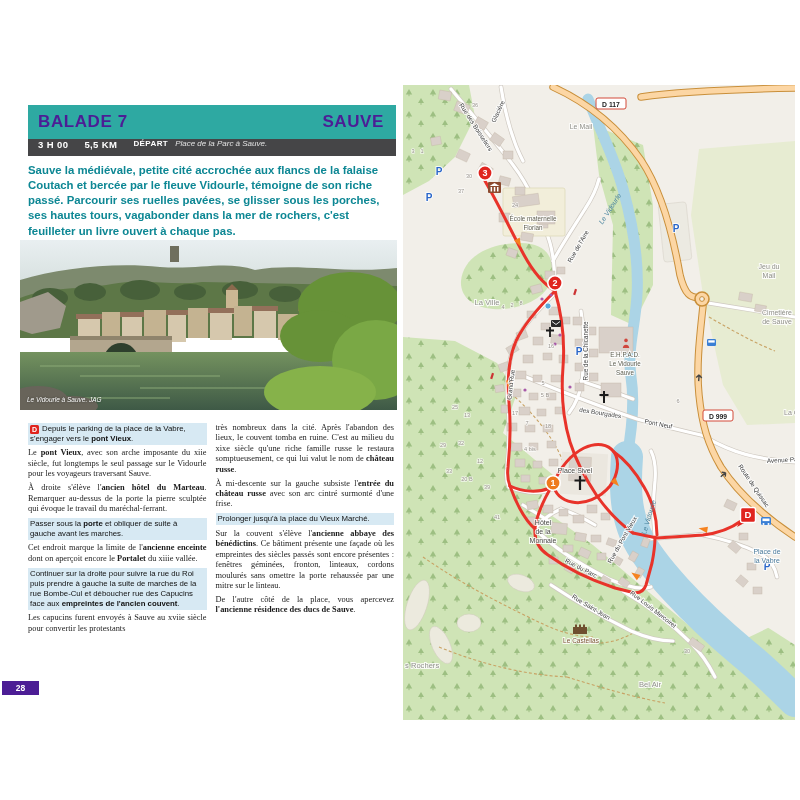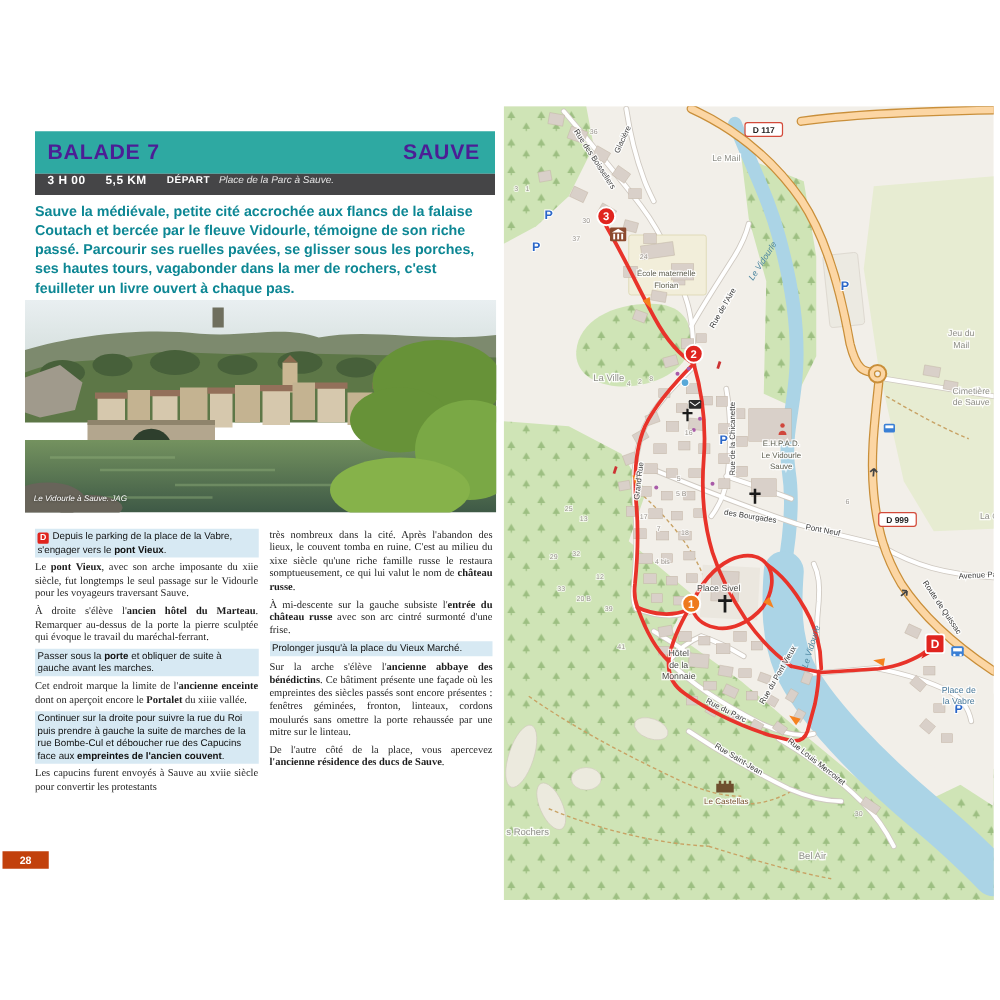--- a/index.html
+++ b/index.html
@@ -27,21 +27,21 @@
   .cols{position:absolute;left:8px;top:338px;width:366px;display:flex;gap:9px;}
   .col{flex:1;min-width:0;}
   .col p.desc{font-family:"Liberation Serif",serif;font-size:8.4px;line-height:1.24;
               color:#1c1c1c;margin:0 0 3.5px;text-align:justify;}
   .col p.dir{font-family:"Liberation Sans",sans-serif;font-size:7.8px;line-height:1.28;
              color:#111;background:#d7e9f3;margin:0 0 3.5px;padding:1px 2px;}
   .col b{font-weight:700;}
   .dmark{display:inline-block;background:#e0241e;color:#fff;font-weight:700;font-size:7px;
          line-height:9px;width:9px;height:9px;text-align:center;border-radius:1.5px;
          margin-right:3px;vertical-align:-1px;}
-  .pagenum{position:absolute;background:#c2410c;color:#fff;font-weight:700;font-size:8.5px;
+  .pagenum{position:absolute;background:#4c1d95;color:#fff;font-weight:700;font-size:8.5px;
            display:flex;align-items:center;justify-content:center;}
   .pagenum.left{left:2px;top:681px;width:37px;height:14px;}
   .pagenum.right{left:769px;top:676px;width:25px;height:14px;}
   
   .page-right{position:absolute;left:403px;top:85px;width:392px;height:635px;}
   .page-right svg{display:block;}
   text{font-family:"Liberation Sans",sans-serif;}
   .lbl{paint-order:stroke;stroke:rgba(255,255,255,.85);stroke-width:2px;}
   .street{fill:#3c3c3c;font-size:6.3px;text-anchor:middle;}
   .area{fill:#8f8f88;font-size:7px;text-anchor:middle;}
@@ -163,21 +163,21 @@
         <p class="desc"><span>À droite s'élève l'</span><b>ancien hôtel du Marteau</b><span>. Remarquer au-dessus de la porte la pierre sculptée qui évoque le travail du maréchal-ferrant.</span></p>
         <p class="dir"><span>Passer sous la </span><b>porte</b><span> et obliquer de suite à gauche avant les marches.</span></p>
         <p class="desc"><span>Cet endroit marque la limite de l'</span><b>ancienne enceinte</b><span> dont on aperçoit encore le </span><b>Portalet</b><span> du xiiie vallée.</span></p>
         <p class="dir"><span>Continuer sur la droite pour suivre la rue du Roi puis prendre à gauche la suite de marches de la rue Bombe-Cul et déboucher rue des Capucins face aux </span><b>empreintes de l'ancien couvent</b><span>.</span></p>
         <p class="desc"><span>Les capucins furent envoyés à Sauve au xviie siècle pour convertir les protestants</span></p>
       </div>
     <div class="col">
         <p class="desc"><span>très nombreux dans la cité. Après l'abandon des lieux, le couvent tomba en ruine. C'est au milieu du xixe siècle qu'une riche famille russe le restaura somptueusement, ce qui lui valut le nom de </span><b>château russe</b><span>.</span></p>
         <p class="desc"><span>À mi-descente sur la gauche subsiste l'</span><b>entrée du château russe</b><span> avec son arc cintré surmonté d'une frise.</span></p>
         <p class="dir"><span>Prolonger jusqu'à la place du Vieux Marché.</span></p>
-        <p class="desc"><span>Sur la arche s'élève l'</span><b>ancienne abbaye des bénédictins</b><span>. Ce bâtiment présente une façade où les empreintes des siècles passés sont encore présentes : fenêtres géminées, fronton, linteaux, cordons moulurés sans omettre la porte rehaussée par une mitre sur le linteau.</span></p>
+        <p class="desc"><span>Sur la couvent s'élève l'</span><b>ancienne abbaye des bénédictins</b><span>. Ce bâtiment présente une façade où les empreintes des siècles passés sont encore présentes : fenêtres géminées, fronton, linteaux, cordons moulurés sans omettre la porte rehaussée par une mitre sur le linteau.</span></p>
         <p class="desc"><span>De l'autre côté de la place, vous apercevez </span><b>l'ancienne résidence des ducs de Sauve</b><span>.</span></p>
       </div>
   </div>
 </div>
 
 <div class="pagenum left">28</div>
 <div class="pagenum right">29</div>
 
 <div class="page-right">
 <svg width="392" height="635" viewBox="0 0 392 635">

